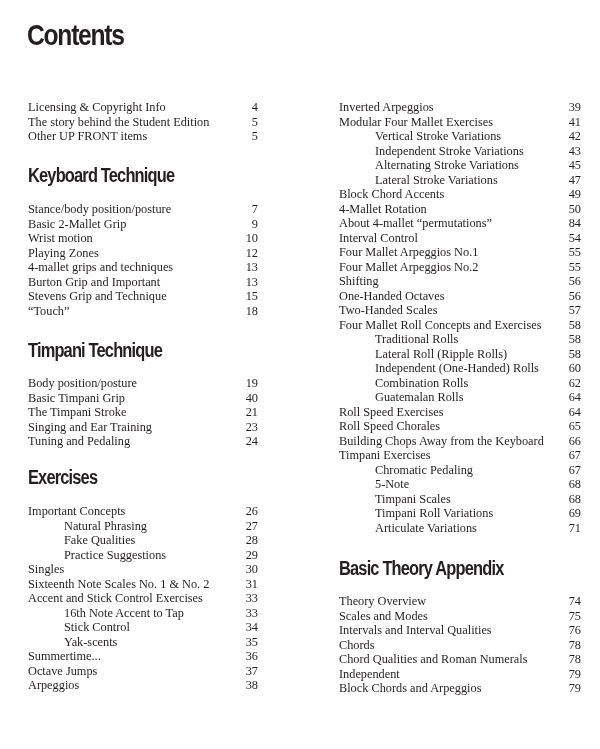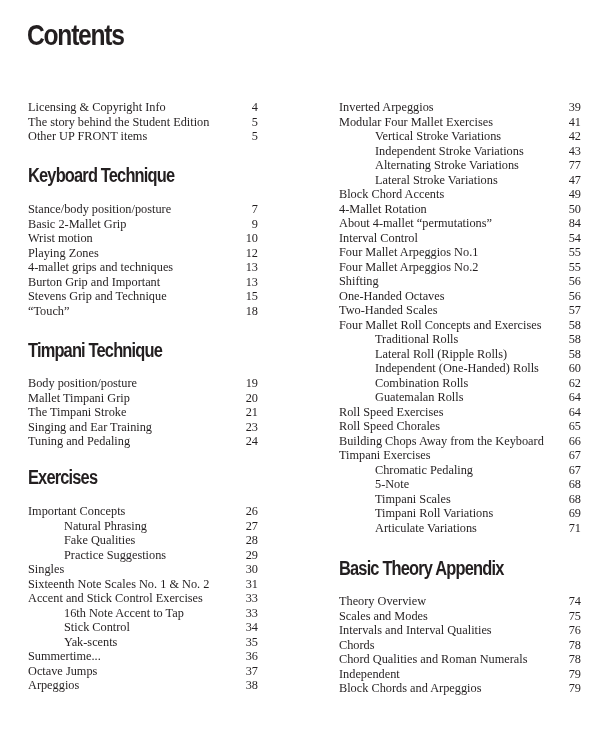--- a/index.html
+++ b/index.html
@@ -70,22 +70,22 @@
     </div>
 </div>
 
 <div class="heading" style="left:28px; top:339px;">Timpani Technique</div>
 <div class="list left" style="left:28px; top:376px;">
   <div class="row">
       <span class="label">Body position/posture</span>
       <span class="page">19</span>
     </div>
   <div class="row">
-      <span class="label">Mallet Timpani Grip</span>
-      <span class="page">20</span>
+      <span class="label">Basic Timpani Grip</span>
+      <span class="page">40</span>
     </div>
   <div class="row">
       <span class="label">The Timpani Stroke</span>
       <span class="page">21</span>
     </div>
   <div class="row">
       <span class="label">Singing and Ear Training</span>
       <span class="page">23</span>
     </div>
   <div class="row">
@@ -162,21 +162,21 @@
   <div class="row sub">
       <span class="label">Vertical Stroke Variations</span>
       <span class="page">42</span>
     </div>
   <div class="row sub">
       <span class="label">Independent Stroke Variations</span>
       <span class="page">43</span>
     </div>
   <div class="row sub">
       <span class="label">Alternating Stroke Variations</span>
-      <span class="page">77</span>
+      <span class="page">45</span>
     </div>
   <div class="row sub">
       <span class="label">Lateral Stroke Variations</span>
       <span class="page">47</span>
     </div>
   <div class="row">
       <span class="label">Block Chord Accents</span>
       <span class="page">49</span>
     </div>
   <div class="row">

